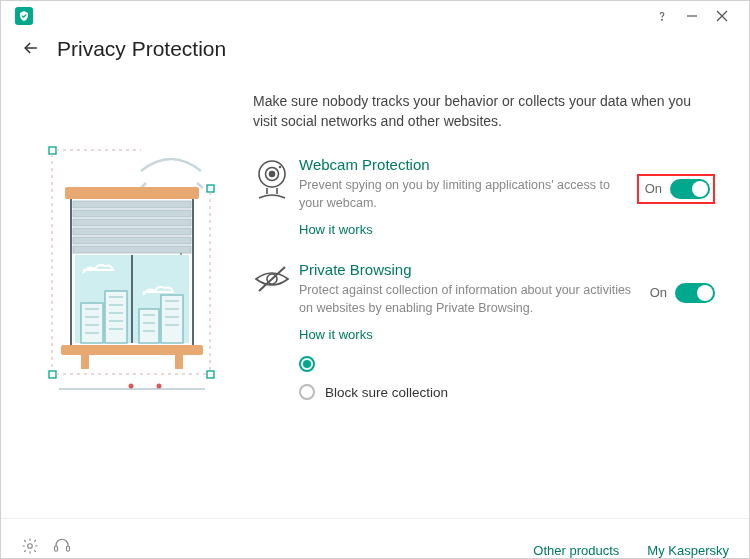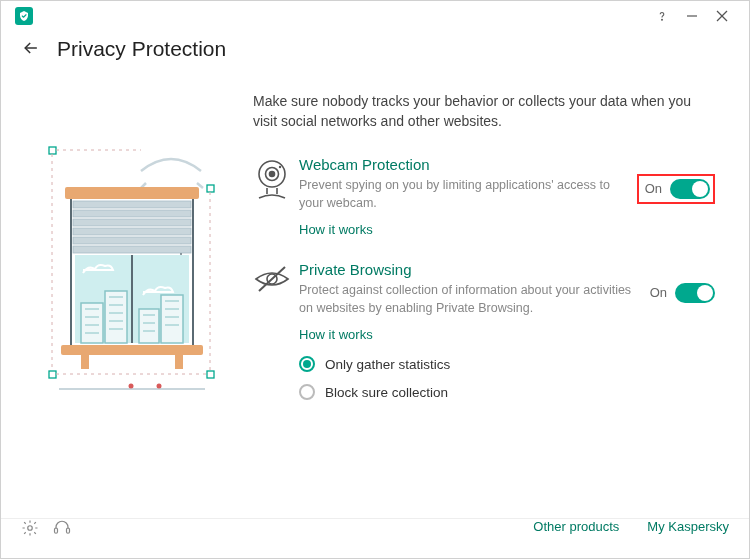--- a/index.html
+++ b/index.html
@@ -170,21 +170,21 @@
       color: #333;
     }
     
     .footer {
       position: absolute;
       bottom: 0;
       left: 0;
       right: 0;
       height: 40px;
       display: flex;
-      align-items: flex-start;
+      align-items: flex-end;
       padding: 0 20px;
       border-top: 1px solid #eee;
     }
     .footer-icon {
       color: #888;
       margin-right: 14px;
     }
     .footer-spacer { flex: 1; }
     .footer-link {
       font-size: 13px;
@@ -357,21 +357,20 @@
           <div class="section-desc">Protect against collection of information about your activities on websites by enabling Private Browsing.</div>
           <div class="toggle-wrap">
             <span class="toggle-state">On</span>
             <div class="toggle"></div>
           </div>
         </div>
         <a class="link">How it works</a>
         <div class="radio-group">
           <div class="radio-item">
             <div class="radio selected"></div>
-            <span class="radio-label">Only gather statistics</span>
           </div>
           <div class="radio-item">
             <div class="radio"></div>
             <span class="radio-label">Block sure collection</span>
           </div>
         </div>
       </div>
     </div>
 
   </div>

